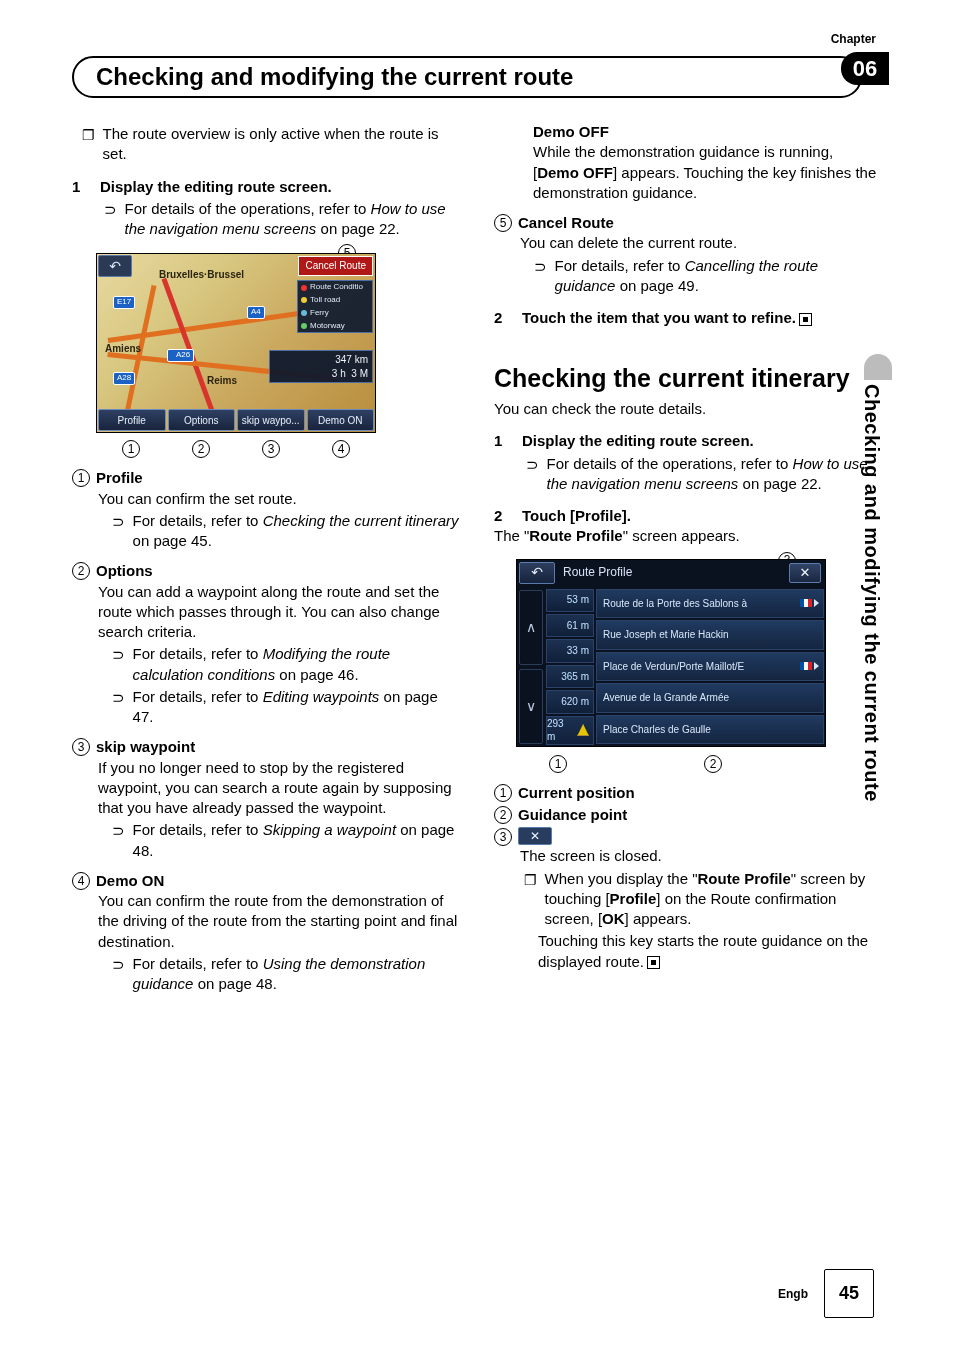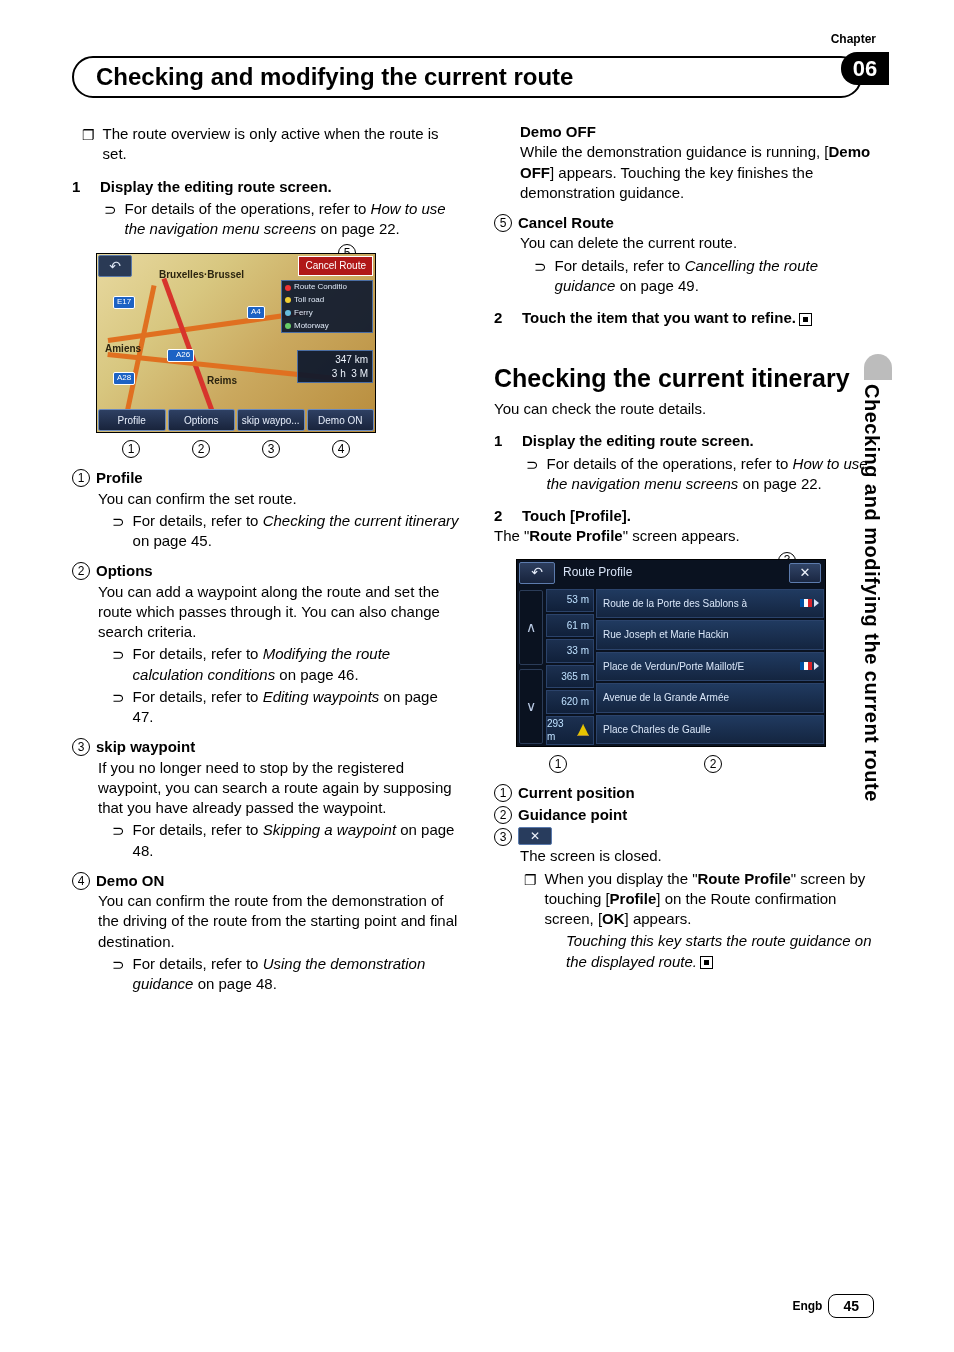--- a/index.html
+++ b/index.html
@@ -43,25 +43,25 @@
   .end-square::after { content: ""; position: absolute; left: 3px; top: 3px; width: 5px; height: 5px; background: #000; }
 
   
   .fig1-wrap { margin: 14px 0 4px 24px; position: relative; width: 280px; }
   .fig1-callout5 { position: absolute; top: -10px; right: 20px; display: flex; flex-direction: column; align-items: center; }
   .fig1-callout5 .line5 { width: 1px; height: 18px; background: #000; }
   .fig1 { width: 280px; height: 180px; border: 1px solid #000; position: relative; background: linear-gradient(135deg,#e8d9a0 0%,#d8c780 30%,#caa85e 60%,#b88c3c 100%); overflow: hidden; }
   .fig1-top { position: absolute; left: 0; top: 0; right: 0; height: 24px; display: flex; }
   .fig1-back { width: 34px; height: 22px; margin: 1px; background: #2a3a55; border: 1px solid #5b79a8; color: #dde6f4; display: flex; align-items: center; justify-content: center; font-size: 14px; border-radius: 2px; }
   .fig1-cancel { position: absolute; right: 2px; top: 2px; padding: 2px 6px; background: #b01818; color: #fff; font-size: 10px; border: 1px solid #fff; }
-  .fig1-legend { position: absolute; right: 2px; top: 26px; width: 92px; background: rgba(10,22,45,0.9); border: 1px solid #4a6da3; font-size: 8px; color: #dfe8f6; }
+  .fig1-legend { position: absolute; right: 2px; top: 26px; width: 76px; background: rgba(10,22,45,0.9); border: 1px solid #4a6da3; font-size: 8px; color: #dfe8f6; }
   .fig1-legend div { padding: 1px 3px; display: flex; align-items: center; gap: 3px; }
   .dot { width: 6px; height: 6px; border-radius: 50%; display: inline-block; }
   .dot-red{background:#e33;} .dot-yel{background:#ec3;} .dot-blu{background:#6bd;} .dot-grn{background:#6c6;}
-  .fig1-dist { position: absolute; right: 2px; top: 96px; width: 76px; background: rgba(10,22,45,0.92); color: #ecf2fb; font-size: 10px; text-align: right; padding: 2px 4px; border: 1px solid #4a6da3; }
+  .fig1-dist { position: absolute; right: 2px; top: 96px; width: 104px; background: rgba(10,22,45,0.92); color: #ecf2fb; font-size: 10px; text-align: right; padding: 2px 4px; border: 1px solid #4a6da3; }
   .fig1-bottom { position: absolute; left: 0; bottom: 0; right: 0; height: 24px; display: flex; gap: 2px; padding: 1px; }
   .fig1-btn { flex: 1; background: linear-gradient(#2e4063,#19243c); border: 1px solid #6b8abd; color: #e7eefb; font-size: 10px; display: flex; align-items: center; justify-content: center; border-radius: 2px; }
   .roads { position: absolute; inset: 0; }
   .rd { position: absolute; background: #e07020; }
   .rd1 { left:10px; top:70px; width:200px; height:5px; transform: rotate(-8deg); }
   .rd2 { left:40px; top:30px; width:5px; height:140px; transform: rotate(12deg); }
   .rd3 { left:90px; top:20px; width:5px; height:150px; transform: rotate(-20deg); background:#d7342c; }
   .rd4 { left:10px; top:110px; width:230px; height:5px; transform: rotate(6deg); }
   .shield { position:absolute; background:#1c62c4; color:#fff; font-size:8px; padding:0 3px; border-radius:2px; border:1px solid #fff; }
   .s1{left:16px;top:42px;} .s2{left:16px;top:118px;} .s3{left:70px;top:95px;padding-left:8px;} .s4{left:150px;top:52px;}
@@ -89,23 +89,23 @@
   .fig2-streets div { flex:1; border:1px solid #2b436b; margin:1px; background:linear-gradient(#203a60,#142540); display:flex; align-items:center; padding:0 6px; color:#d9e6f8; font-size:10px; position:relative; }
   .fig2-flag { position:absolute; right:4px; top:50%; transform:translateY(-50%); display:flex; align-items:center; gap:2px; }
   .flag-fr { display:inline-block;width:12px;height:8px;background:linear-gradient(90deg,#0051a3 33%,#fff 33% 66%,#d8232a 66%); }
   .tri-r { display:inline-block;width:0;height:0;border-top:4px solid transparent;border-bottom:4px solid transparent;border-left:5px solid #d9e6f8; }
   .fig2-nums { display:flex; width:310px; margin-top:6px; }
   .fig2-nums .n1 { width:84px; text-align:center; }
   .fig2-nums .n2 { flex:1; text-align:center; }
 
   .close-chip { display:inline-flex; width:34px; height:18px; background:#283c5d; border:1px solid #5a7aad; border-radius:2px; align-items:center; justify-content:center; color:#eef3fc; font-size:12px; vertical-align:middle; }
 
-  .footer { position:absolute; bottom:34px; right:80px; display:flex; align-items:center; gap:6px; }
+  .footer { position:absolute; bottom:34px; right:80px; display:flex; align-items:center; gap:16px; }
   .footer-lang { font-size:12px; font-weight:bold; }
-  .footer-page { border:1.6px solid #000; border-radius:8px; padding:3px 14px; font-weight:bold; font-size:14px; }
+  .footer-page { border:1.6px solid #000; border-radius:2px; padding:13px 14px; font-weight:bold; font-size:18px; }
 </style>
 </head>
 <body>
 
 
 
 <div class="chapter-label">Chapter</div>
 <div class="chapter-badge">06</div>
 
 <div class="title-pill">
@@ -234,21 +234,21 @@
       <span class="callout-title">Demo ON</span>
       </div>
     <div class="callout-body">You can confirm the route from the demonstration of the driving of the route from the starting point and final destination.</div>
     <div class="sub-ref" style="margin-left:40px;">
         <span class="arrow">⊃</span>
       <span class="txt"><span>For details, refer to </span><span class="ital">Using the demonstration guidance</span><span> on page 48.</span></span>
       </div>
   </div>
 
   <div class="col">
-    <div style="margin-left:26px;">
+    <div style="margin-left:39px;">
       <div class="bold">Demo OFF</div>
       <div><span>While the demonstration guidance is running, [</span><span class="bold">Demo OFF</span><span>] appears. Touching the key finishes the demonstration guidance.</span></div>
     </div>
 
     <div class="callout-row">
         <span class="circ-num">5</span>
       <span class="callout-title">Cancel Route</span>
       </div>
     <div class="callout-body">You can delete the current route.</div>
     <div class="sub-ref" style="margin-left:40px;">
@@ -343,21 +343,21 @@
       </div>
     <div class="callout-row" style="margin-top:2px;">
         <span class="circ-num">3</span>
       <span class="close-chip">✕</span>
       </div>
     <div class="callout-body">The screen is closed.</div>
     <div class="note-row" style="margin-left:30px;">
         <span class="note-bullet">❐</span>
       <span class="note-text"><span>When you display the "</span><span class="bold">Route Profile</span><span>" screen by touching [</span><span class="bold">Profile</span><span>] on the Route confirmation screen, [</span><span class="bold">OK</span><span>] appears.</span></span>
       </div>
-    <div style="margin-left:72px;font-style:italic;"><span>Touching this key starts the route guidance on the displayed route.</span><span class="end-square"></span></div>
+    <div style="margin-left:44px;"><span>Touching this key starts the route guidance on the displayed route.</span><span class="end-square"></span></div>
   </div>
 </div>
 
 <div class="footer">
   <span class="footer-lang">Engb</span>
   <span class="footer-page">45</span>
 </div>
 
 
 

